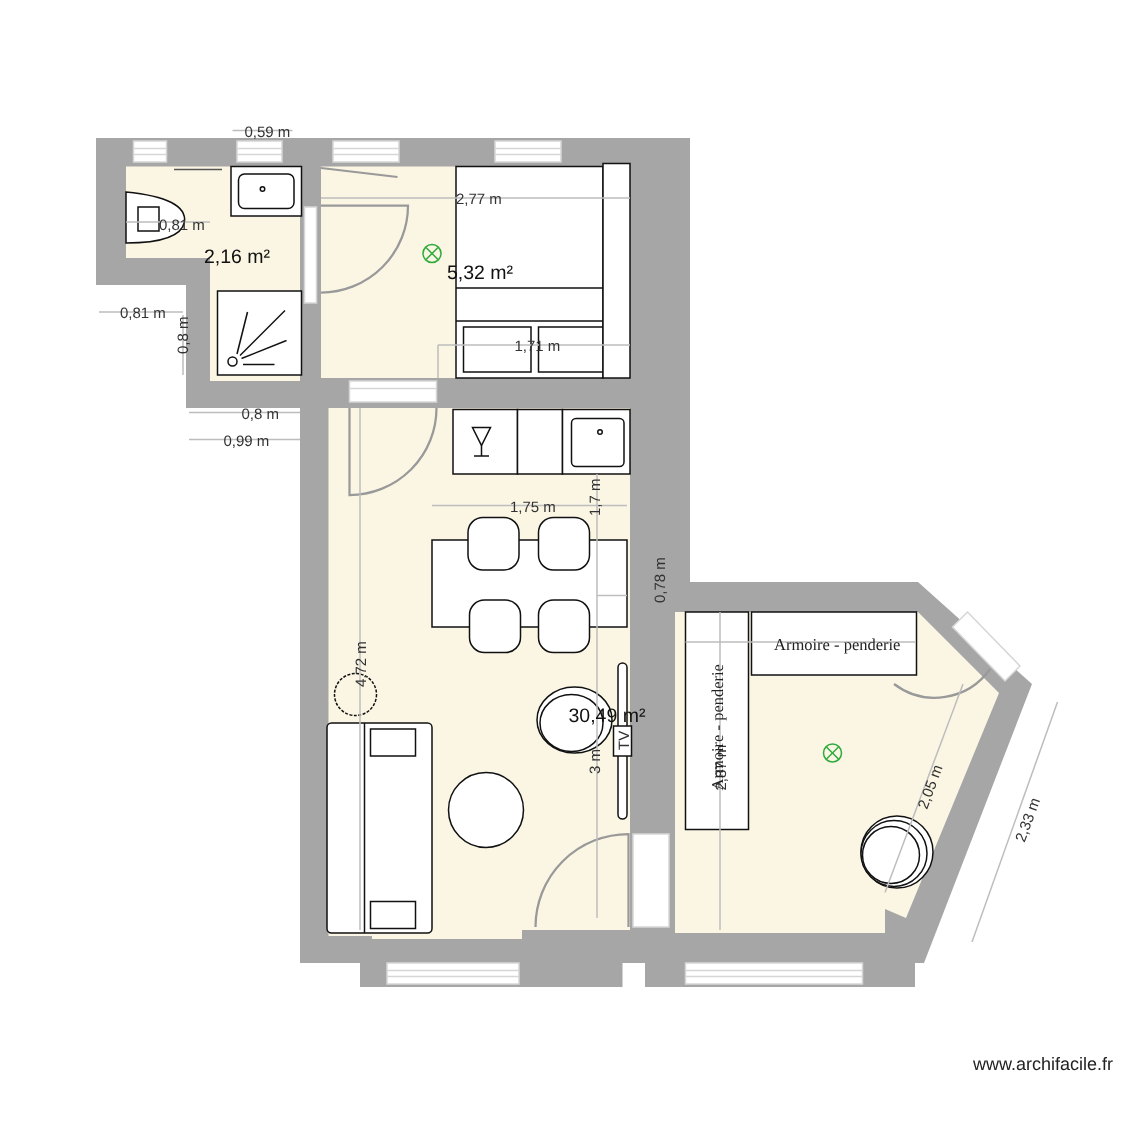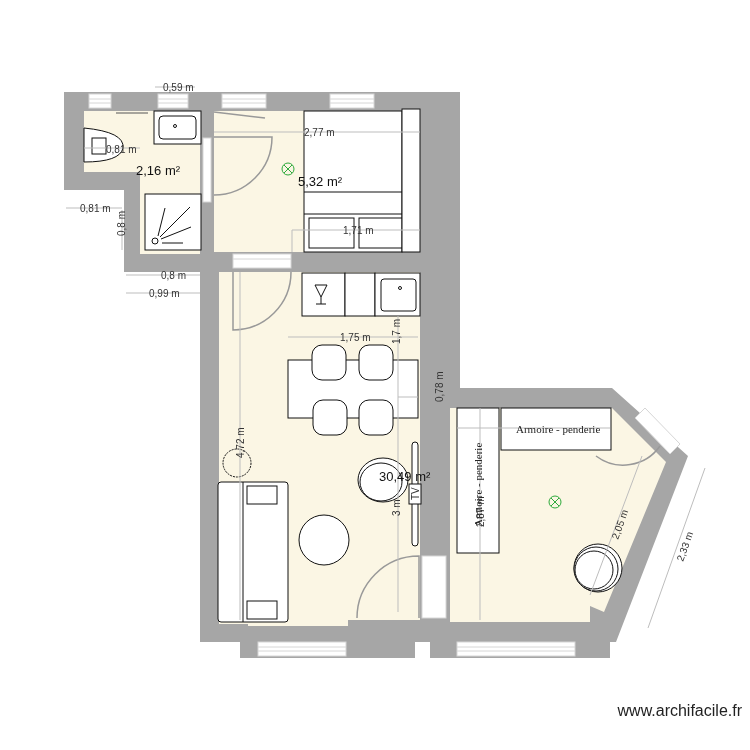--- a/index.html
+++ b/index.html
@@ -1,21 +1,21 @@
 <!DOCTYPE html>
 <html><head>
 <meta charset="utf-8">
 <style>
   html,body{margin:0;padding:0;background:#fff;}
   body{width:750px;height:750px;position:relative;overflow:hidden;font-family:"Liberation Sans",sans-serif;}
   #plan{position:absolute;left:0;top:0;}
   .lbl{font-family:"Liberation Sans",sans-serif;font-size:10px;fill:#333;}
   .area{font-family:"Liberation Sans",sans-serif;font-size:13px;fill:#111;}
   .serif{font-family:"Liberation Serif",serif;font-size:11px;fill:#222;}
-  .wm{position:absolute;right:8px;top:702px;font-size:16px;color:#222;}
+  .wm{position:absolute;right:8px;top:702px;font-size:12px;color:#222;}
 </style>
 </head>
 <body>
 
 <svg id="plan" width="750" height="750" viewBox="0 0 750 750" xmlns="http://www.w3.org/2000/svg">
 
   <g fill="#a6a6a6">
 
     <polygon points="64,92 460,92 460,388 612,388 688,456 616,642 610,642 610,658 430,658 430,642 415,642 415,658 240,658 240,642 200,642 200,272 124,272 124,190 64,190"></polygon>
   </g>

